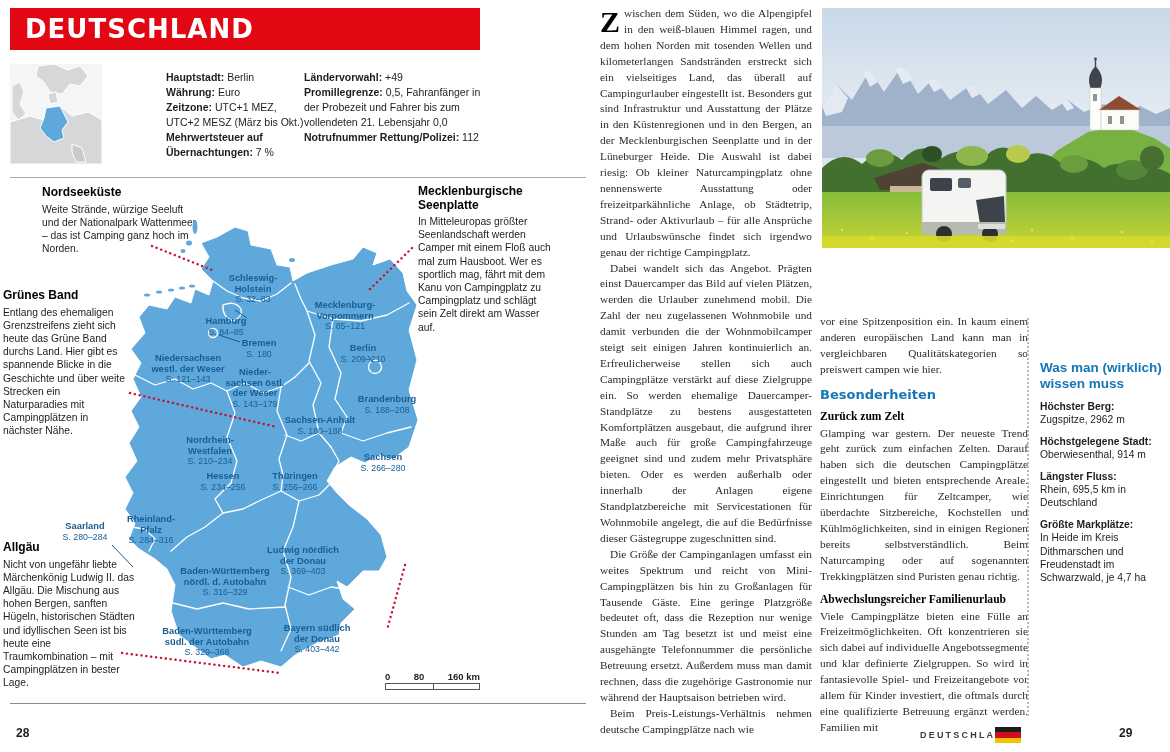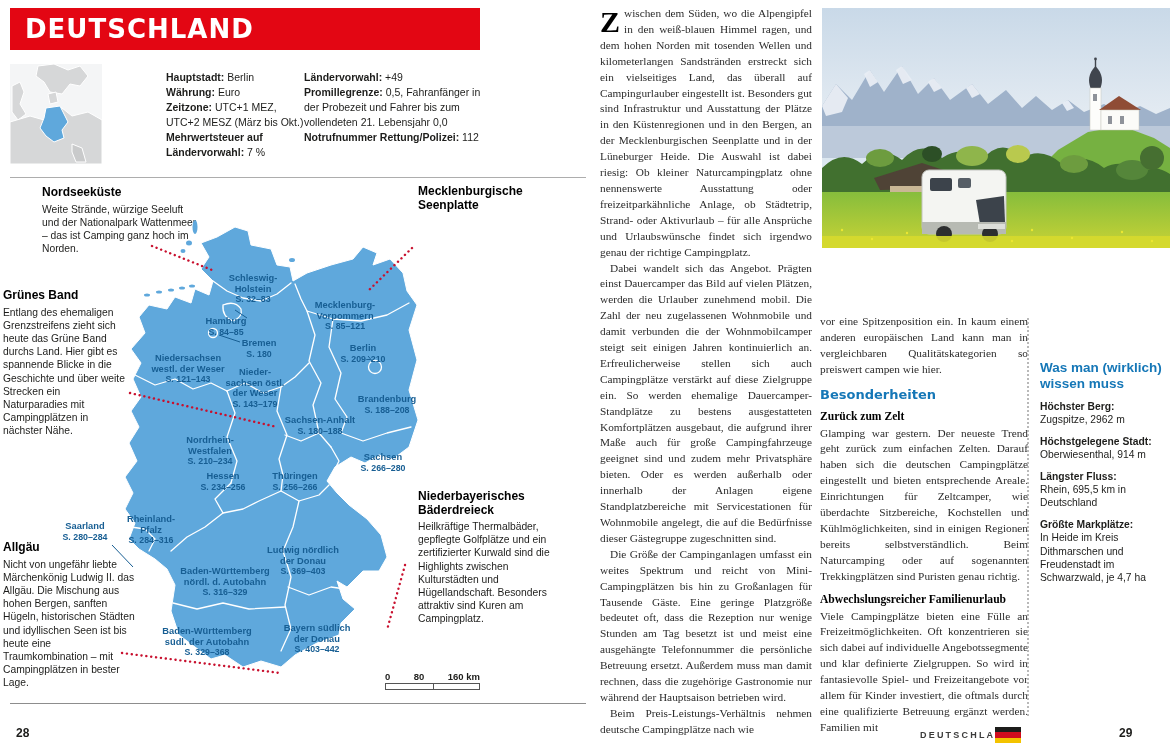--- a/index.html
+++ b/index.html
@@ -25,21 +25,21 @@
   .co-nordsee{left:42px;top:186px;width:158px;}
   .co-seenplatte{left:418px;top:185px;width:136px;}
   .co-gruenesband{left:3px;top:289px;width:124px;}
   .co-allgaeu{left:3px;top:541px;width:133px;}
   .co-baeder{left:418px;top:490px;width:145px;}
 
   .map-wrap{left:85px;top:215px;width:340px;height:470px;}
   .map-wrap svg{position:absolute;left:0;top:0;}
   .st{position:absolute;transform:translateX(-50%);text-align:center;white-space:nowrap;
       color:#175e93;font-size:9.3px;line-height:10.6px;font-weight:bold;}
-  .st .pg{font-weight:bold;font-size:8.8px;}
+  .st .pg{font-weight:normal;font-size:8.8px;}
 
   .scalebar{left:385px;top:671px;width:95px;font-size:9.5px;font-weight:bold;color:#1d1d1b;}
   .scalebar .nums{display:flex;justify-content:space-between;margin-bottom:1px;}
   .scalebar .bar{position:relative;height:5px;border:1px solid #555;background:#fff;}
   .scalebar .bar::after{content:"";position:absolute;left:50%;top:0;width:1px;height:100%;background:#555;}
 
   .pageno{font-size:12px;font-weight:bold;color:#1d1d1b;}
   .pn-left{left:16px;top:726px;}
   .pn-right{left:1119px;top:726px;}
 
@@ -91,48 +91,45 @@
       <path d="M0,58 L20,52 34,56 36,44 52,44 62,52 78,48 92,56 92,100 0,100 Z" fill="#d6d7d8" stroke="#fff" stroke-width="1"></path>
       <path d="M62,80 L72,84 76,98 66,98 62,88 Z" fill="#c9cacb" stroke="#fff" stroke-width="1"></path>
       <path d="M36,44 L50,42 54,50 58,58 52,66 54,74 44,78 36,72 30,64 34,54 Z" fill="#5fa8dc" stroke="#fff" stroke-width="1"></path>
     </svg>
   </div>
 
   <div class="abs facts facts-c1" id="facts1">
       <div class="fl"><b>Hauptstadt:</b> Berlin</div>
       <div class="fl"><b>Währung:</b> Euro</div>
       <div class="fl"><b>Zeitzone:</b> UTC+1 MEZ, UTC+2 MESZ (März bis Okt.)</div>
-      <div class="fl"><b>Mehrwertsteuer auf Ländervorwahl:</b> 7 %</div>
+      <div class="fl"><b>Mehrwertsteuer auf Übernachtungen:</b> 7 %</div>
     </div>
   <div class="abs facts facts-c2" id="facts2">
       <div class="fl"><b>Ländervorwahl:</b> +49</div>
       <div class="fl"><b>Promillegrenze:</b> 0,5, Fahranfänger in der Probezeit und Fahrer bis zum vollendeten 21. Lebensjahr 0,0</div>
       <div class="fl"><b>Notrufnummer Rettung/Polizei:</b> 112</div>
     </div>
 
   <div class="abs rule rule-top"></div>
 
   <div class="abs callout co-nordsee">
     <h3>Nordseeküste</h3>
     <div>Weite Strände, würzige Seeluft und der Nationalpark Wattenmeer – das ist Camping ganz hoch im Norden.</div>
   </div>
   <div class="abs callout co-seenplatte">
     <h3>Mecklenburgische Seenplatte</h3>
+    <div>In Mitteleuropas größter Seenlandschaft werden Camper mit einem Floß auch mal zum Hausboot. Wer es sportlich mag, fährt mit dem Kanu von Campingplatz zu Campingplatz und schlägt sein Zelt direkt am Wasser auf.</div>
   </div>
   <div class="abs callout co-gruenesband">
     <h3>Grünes Band</h3>
     <div>Entlang des ehemaligen Grenzstreifens zieht sich heute das Grüne Band durchs Land. Hier gibt es spannende Blicke in die Geschichte und über weite Strecken ein Naturparadies mit Campingplätzen in nächster Nähe.</div>
   </div>
   <div class="abs callout co-allgaeu">
     <h3>Allgäu</h3>
     <div>Nicht von ungefähr liebte Märchenkönig Ludwig II. das Allgäu. Die Mischung aus hohen Bergen, sanften Hügeln, historischen Städten und idyllischen Seen ist bis heute eine Traumkombination – mit Campingplätzen in bester Lage.</div>
-  </div>
-  <div class="abs callout co-baeder">
-    <h3>Niederbayerisches Bäderdreieck</h3>
-    <div>Heilkräftige Thermalbäder, gepflegte Golfplätze und ein zertifizierter Kurwald sind die Highlights zwischen Kulturstädten und Hügellandschaft. Besonders attraktiv sind Kuren am Campingplatz.</div>
   </div>
 
   <div class="abs map-wrap">
     <svg width="340" height="470" viewBox="0 0 340 470">
       <path fill="#5fa8dc" stroke="#fff" stroke-width="1" stroke-linejoin="round" d="M150,12 L163,16 166,30 186,34 192,50 205,52 208,66 222,58 246,50 268,44 278,32 292,38 288,50 305,44 318,58 322,76 332,90 324,115 332,145 324,175 333,205 324,232 308,244 294,240 280,248 266,242 250,252 242,266 252,278 264,290 282,304 296,320 302,342 294,356 278,356 262,372 252,366 258,384 270,394 256,408 254,420 232,428 210,440 196,452 176,446 158,452 140,440 126,444 110,432 94,420 86,396 90,370 82,354 70,344 54,334 44,324 50,308 40,294 48,278 40,262 52,246 44,228 54,212 46,196 56,182 48,164 56,148 46,134 60,118 54,102 64,90 82,94 90,82 106,88 110,74 124,80 128,66 116,54 124,42 116,28 132,22 Z"></path>
       <g fill="#5fa8dc">
         <ellipse cx="110" cy="12" rx="2.5" ry="7"></ellipse>
           <ellipse cx="104" cy="28" rx="3" ry="2.5"></ellipse>
         <ellipse cx="98" cy="36" rx="2.5" ry="2"></ellipse>
           <ellipse cx="62" cy="80" rx="3" ry="1.5"></ellipse>

